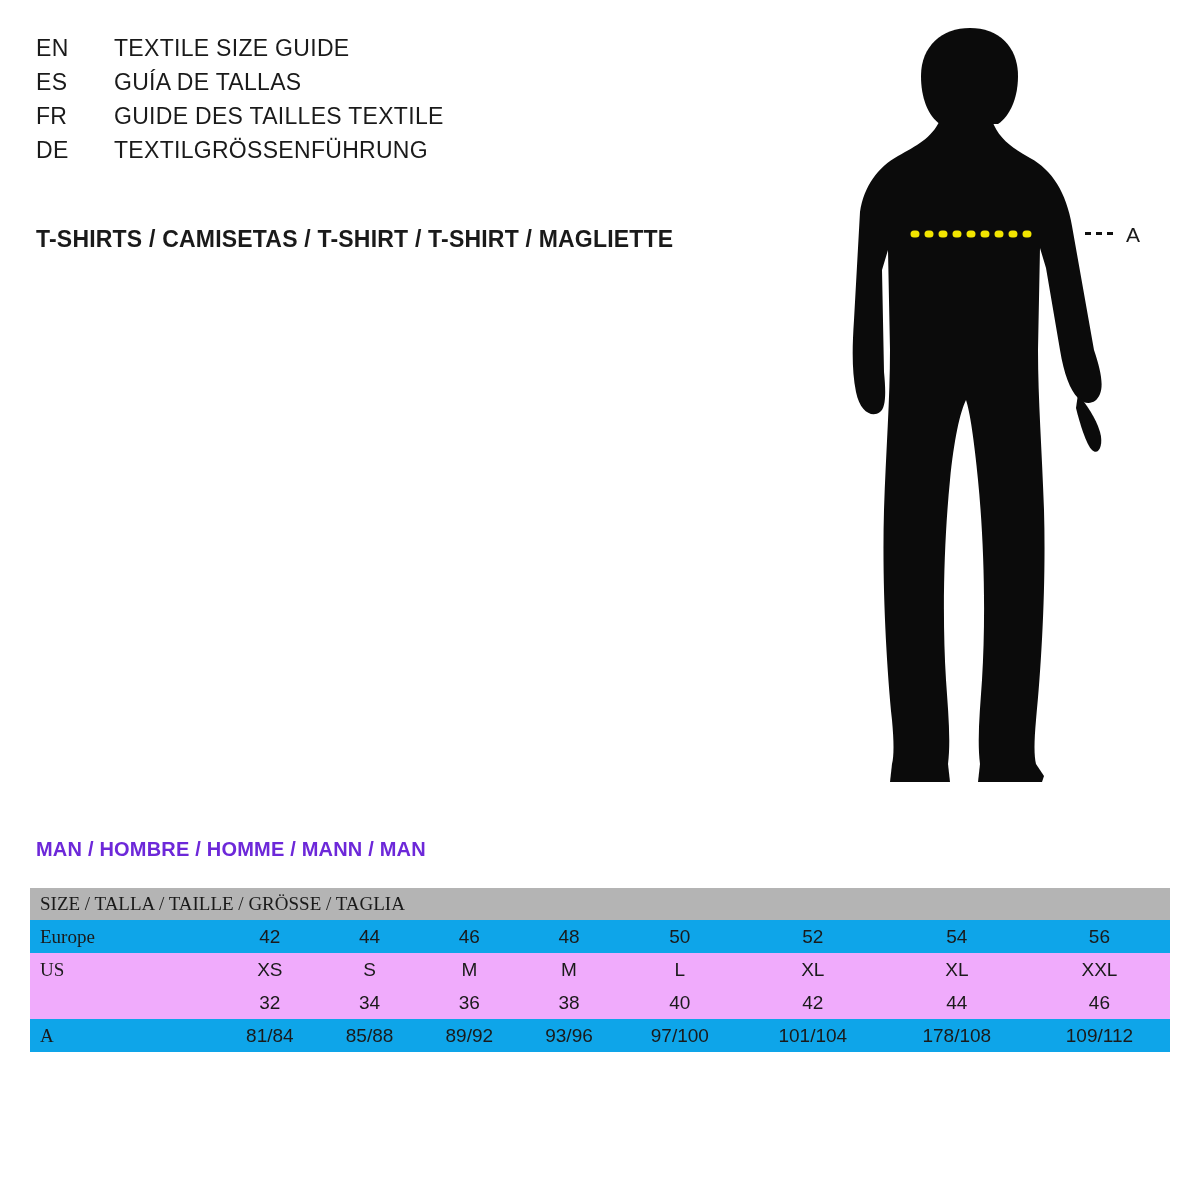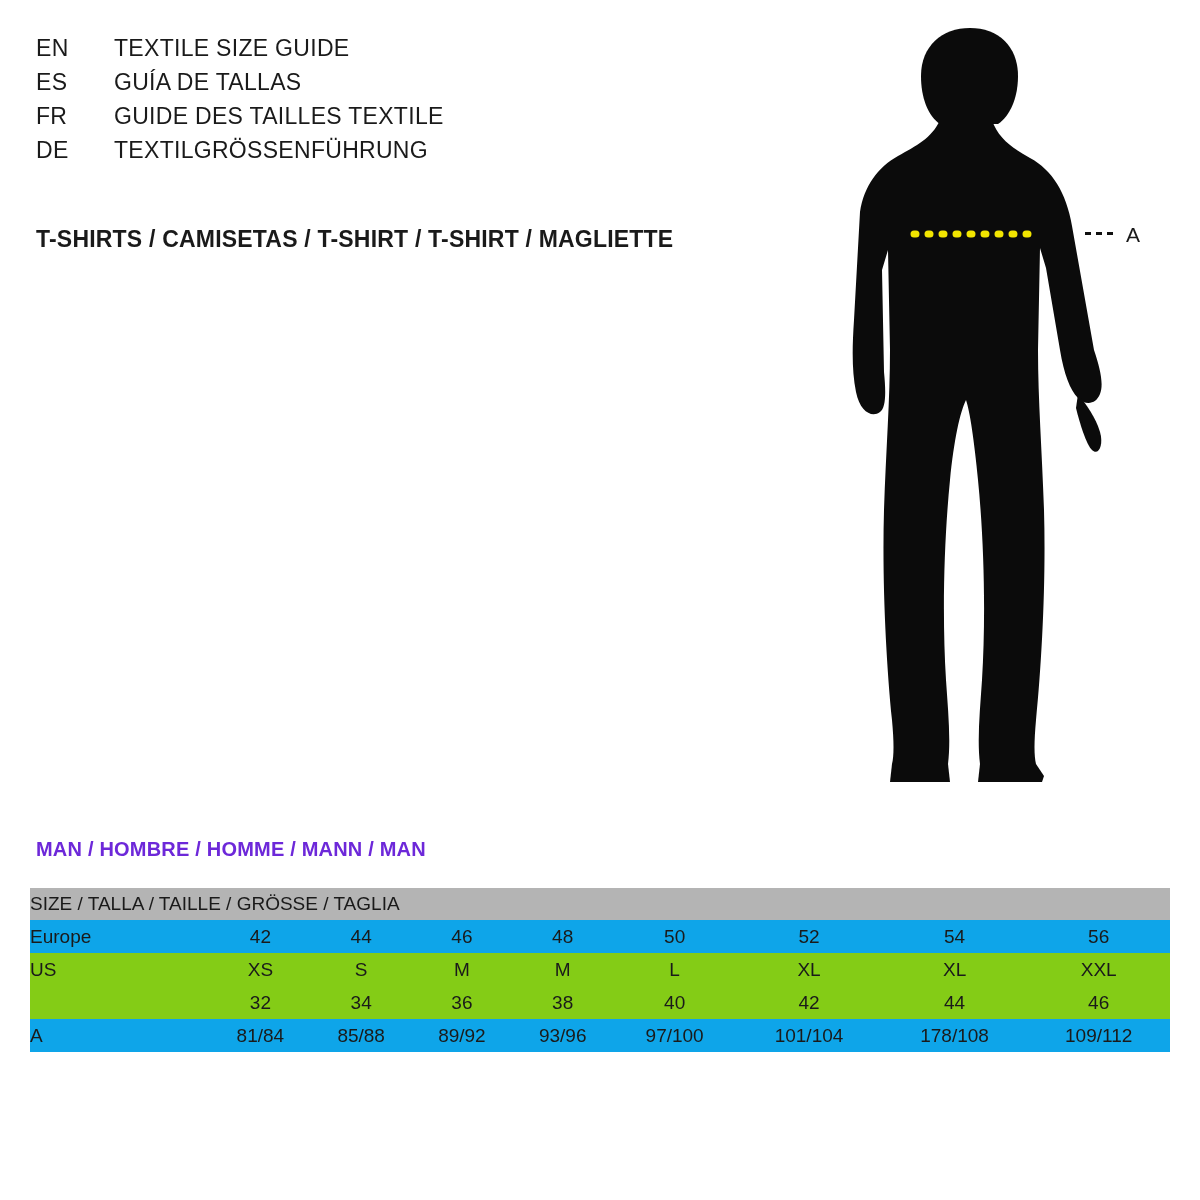--- a/index.html
+++ b/index.html
@@ -110,32 +110,34 @@
     color: #1a1a1a;
   }
   table.size-table td {
     height: 33px;
     padding: 0;
     text-align: center;
     vertical-align: middle;
   }
   table.size-table td.label-cell {
     text-align: left;
+    padding-left: 10px;
     width: 180px;
+    font-family: Liberation Serif, serif;
   }
   tr.band-header td {
     background: #b4b4b4;
     font-size: 19px;
     height: 32px;
   }
   tr.band-header td.label-cell {
     text-align: left;
   }
   tr.row-light td { background: #0ea5e9; }
-  tr.row-grey td  { background: #84cc16; }
+  tr.row-grey td  { background: #f0abfc; }
 
   .footnote {
     position: absolute;
     left: 36px;
     top: 1097px;
     font-size: 19px;
     color: #1a1a1a;
     letter-spacing: 0.2px;
   }
 </style>

